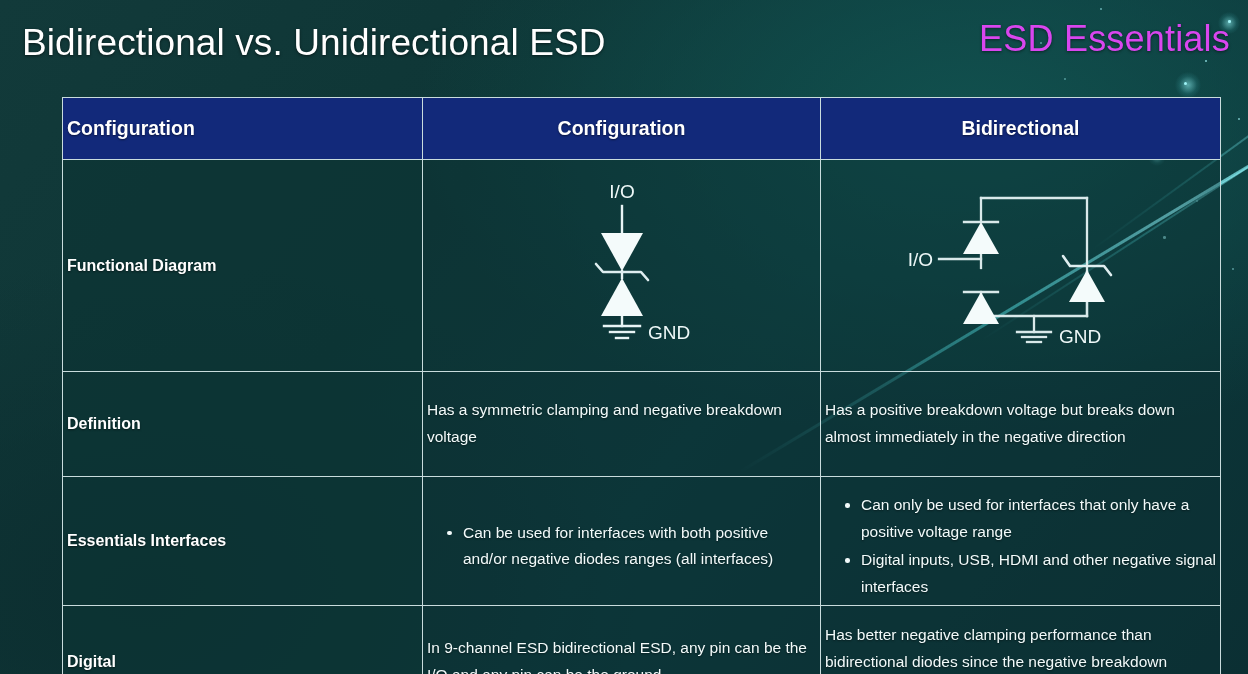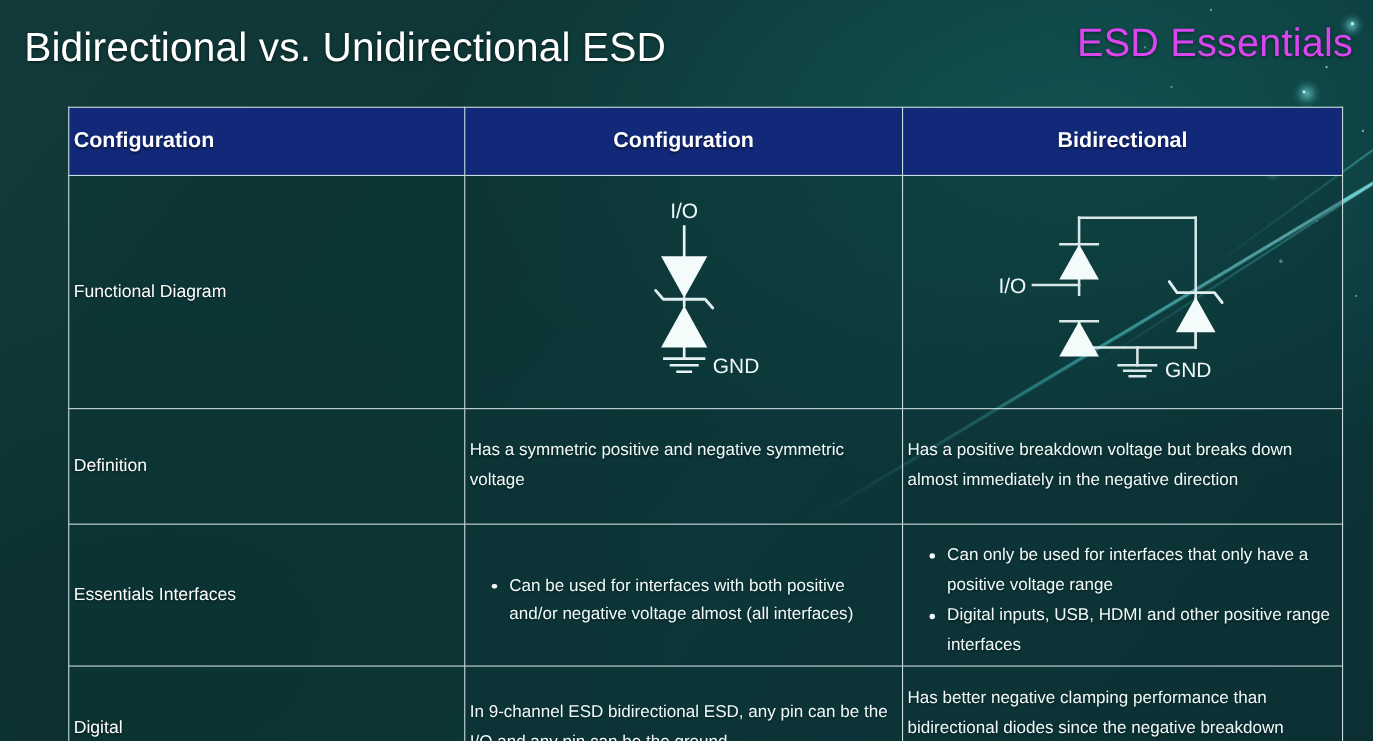--- a/index.html
+++ b/index.html
@@ -62,21 +62,21 @@
     background:#12297a;
     color:#ffffff;
     font-size:19.5px;font-weight:bold;
     height:53px;
     text-shadow:0 1px 2px rgba(0,0,0,.5);
   }
   th.col-config{text-align:left;padding-left:14px;}
   th.col-bi,th.col-uni{text-align:center;}
   td.row-label{
     background:rgba(13,52,53,.72);
-    color:#ffffff;font-size:16px;font-weight:normal;
+    color:#ffffff;font-size:16px;font-weight:bold;
     padding-left:14px;text-align:left;
     text-shadow:0 1px 2px rgba(0,0,0,.5);
   }
   td.cell{
     background:rgba(12,50,52,.55);
     color:#f2fafa;font-size:15.5px;
     line-height:1.72;
     padding:11px 14px 11px 14px;
     vertical-align:top;
     text-shadow:0 1px 2px rgba(0,0,0,.45);
@@ -198,35 +198,35 @@
 
           <path d="M172 80 L179 90 L213 90 L220 99" stroke="#dfeef0" stroke-width="2.6" fill="none" stroke-linecap="round" stroke-linejoin="round"></path>
           <text x="42" y="90" fill="#eef8f8" font-family="Liberation Sans, sans-serif" font-size="19" text-anchor="end">I/O</text>
           <text x="168" y="167" fill="#eef8f8" font-family="Liberation Sans, sans-serif" font-size="19" text-anchor="start">GND</text>
         </svg>
       </td>
     </tr>
 
     <tr>
       <td class="row-label">Definition</td>
-      <td class="cell" style="height:96px">Has a symmetric positive and negative symmetric voltage</td>
+      <td class="cell" style="height:96px">Has a symmetric clamping and negative breakdown voltage</td>
       <td class="cell">Has a positive breakdown voltage but breaks down almost immediately in the negative direction</td>
     </tr>
 
     <tr>
       <td class="row-label">Essentials Interfaces</td>
       <td class="cell" style="height:115px">
         <ul class="bullets">
-          <li>Can be used for interfaces with both positive and/or negative voltage almost (all interfaces)</li>
+          <li>Can be used for interfaces with both positive and/or negative diodes ranges (all interfaces)</li>
         </ul>
       </td>
       <td class="cell">
         <ul class="bullets">
           <li>Can only be used for interfaces that only have a positive voltage range</li>
-          <li>Digital inputs, USB, HDMI and other positive range interfaces</li>
+          <li>Digital inputs, USB, HDMI and other negative signal interfaces</li>
         </ul>
       </td>
     </tr>
 
     <tr>
       <td class="row-label">Digital</td>
       <td class="cell" style="height:105px">In 9-channel ESD bidirectional ESD, any pin can be the I/O and any pin can be the ground</td>
       <td class="cell">Has better negative clamping performance than bidirectional diodes since the negative breakdown voltage is lower.</td>
     </tr>
 

